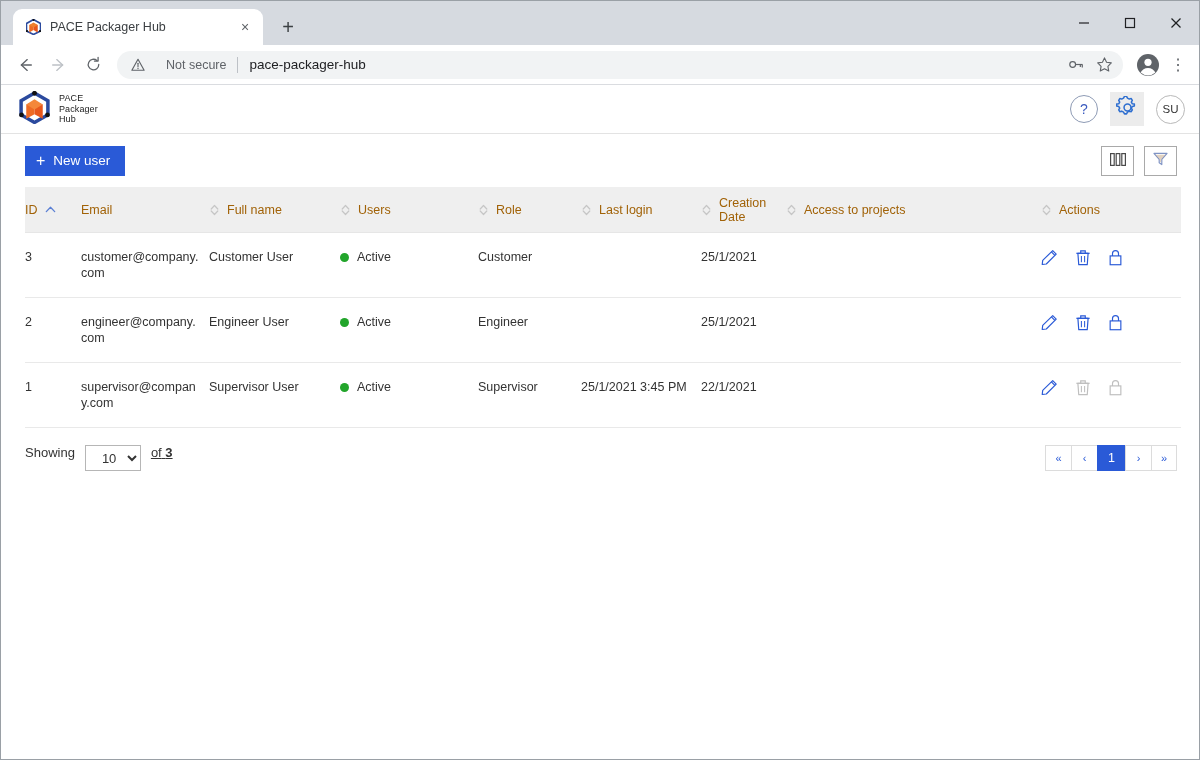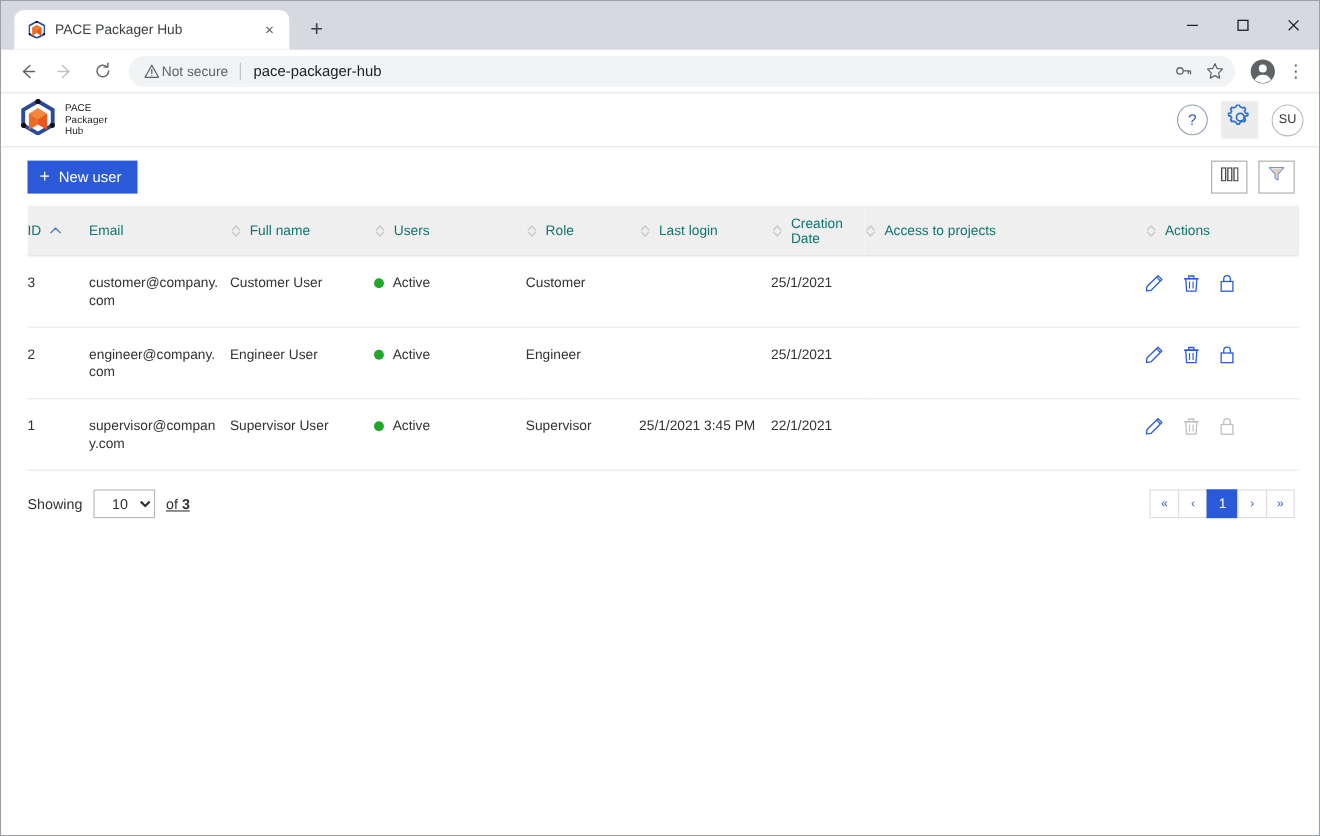--- a/index.html
+++ b/index.html
@@ -95,21 +95,21 @@
     flex: 1;
     height: 28px;
     background: #f1f3f4;
     border-radius: 14px;
     display: flex; align-items: center;
     padding: 0 6px 0 14px;
     margin: 0 6px;
     gap: 8px;
   }
   .not-secure-wrap {
-    display: flex; align-items: center; gap: 2px;
+    display: flex; align-items: center; gap: 21px;
     color: #5f6368; font-size: 12.5px;
     white-space: nowrap;
   }
   .omni-sep {
     width: 1px; height: 16px; background: #bdc1c6;
     margin: 0 3px;
   }
   .omni-url {
     flex: 1;
     font-size: 13.5px; color: #202124;
@@ -244,21 +244,21 @@
 
   
   .table-wrap { padding: 0 22px 0 24px; }
   table.grid { width: 100%; border-collapse: collapse; table-layout: fixed; }
   table.grid thead th {
     background: #efefef;
     height: 45px;
     text-align: left;
     font-weight: normal;
     font-size: 12.5px;
-    color: #0f766e;
+    color: #a16207;
     vertical-align: middle;
     padding: 0;
     border-bottom: 1px solid #e6e6e6;
   }
   .th-inner {
     display: flex; align-items: center; gap: 7px;
     padding: 0 0 0 0;
     height: 45px;
   }
   .th-label { line-height: 14px; }
@@ -289,21 +289,21 @@
   .act { width: 17px; height: 17px; display: flex; align-items: center; justify-content: center; cursor: pointer; }
   .act.disabled { cursor: default; }
 
   
   .footer {
     height: 60px;
     display: flex; align-items: center;
     padding: 0 22px 0 24px;
   }
   .showing {
-    display: flex; align-items: center; gap: 10px;
+    display: flex; gap: 10px;
     font-size: 13px; color: #333;
   }
   .showing .of { font-size: 13px; text-decoration: underline; }
   .showing .of b { font-weight: bold; }
   select.pagesize {
     height: 26px;
     font-size: 13px;
     font-family: "Liberation Sans", sans-serif;
     border: 1px solid #b6b6b6;
     background: #ffffff;

